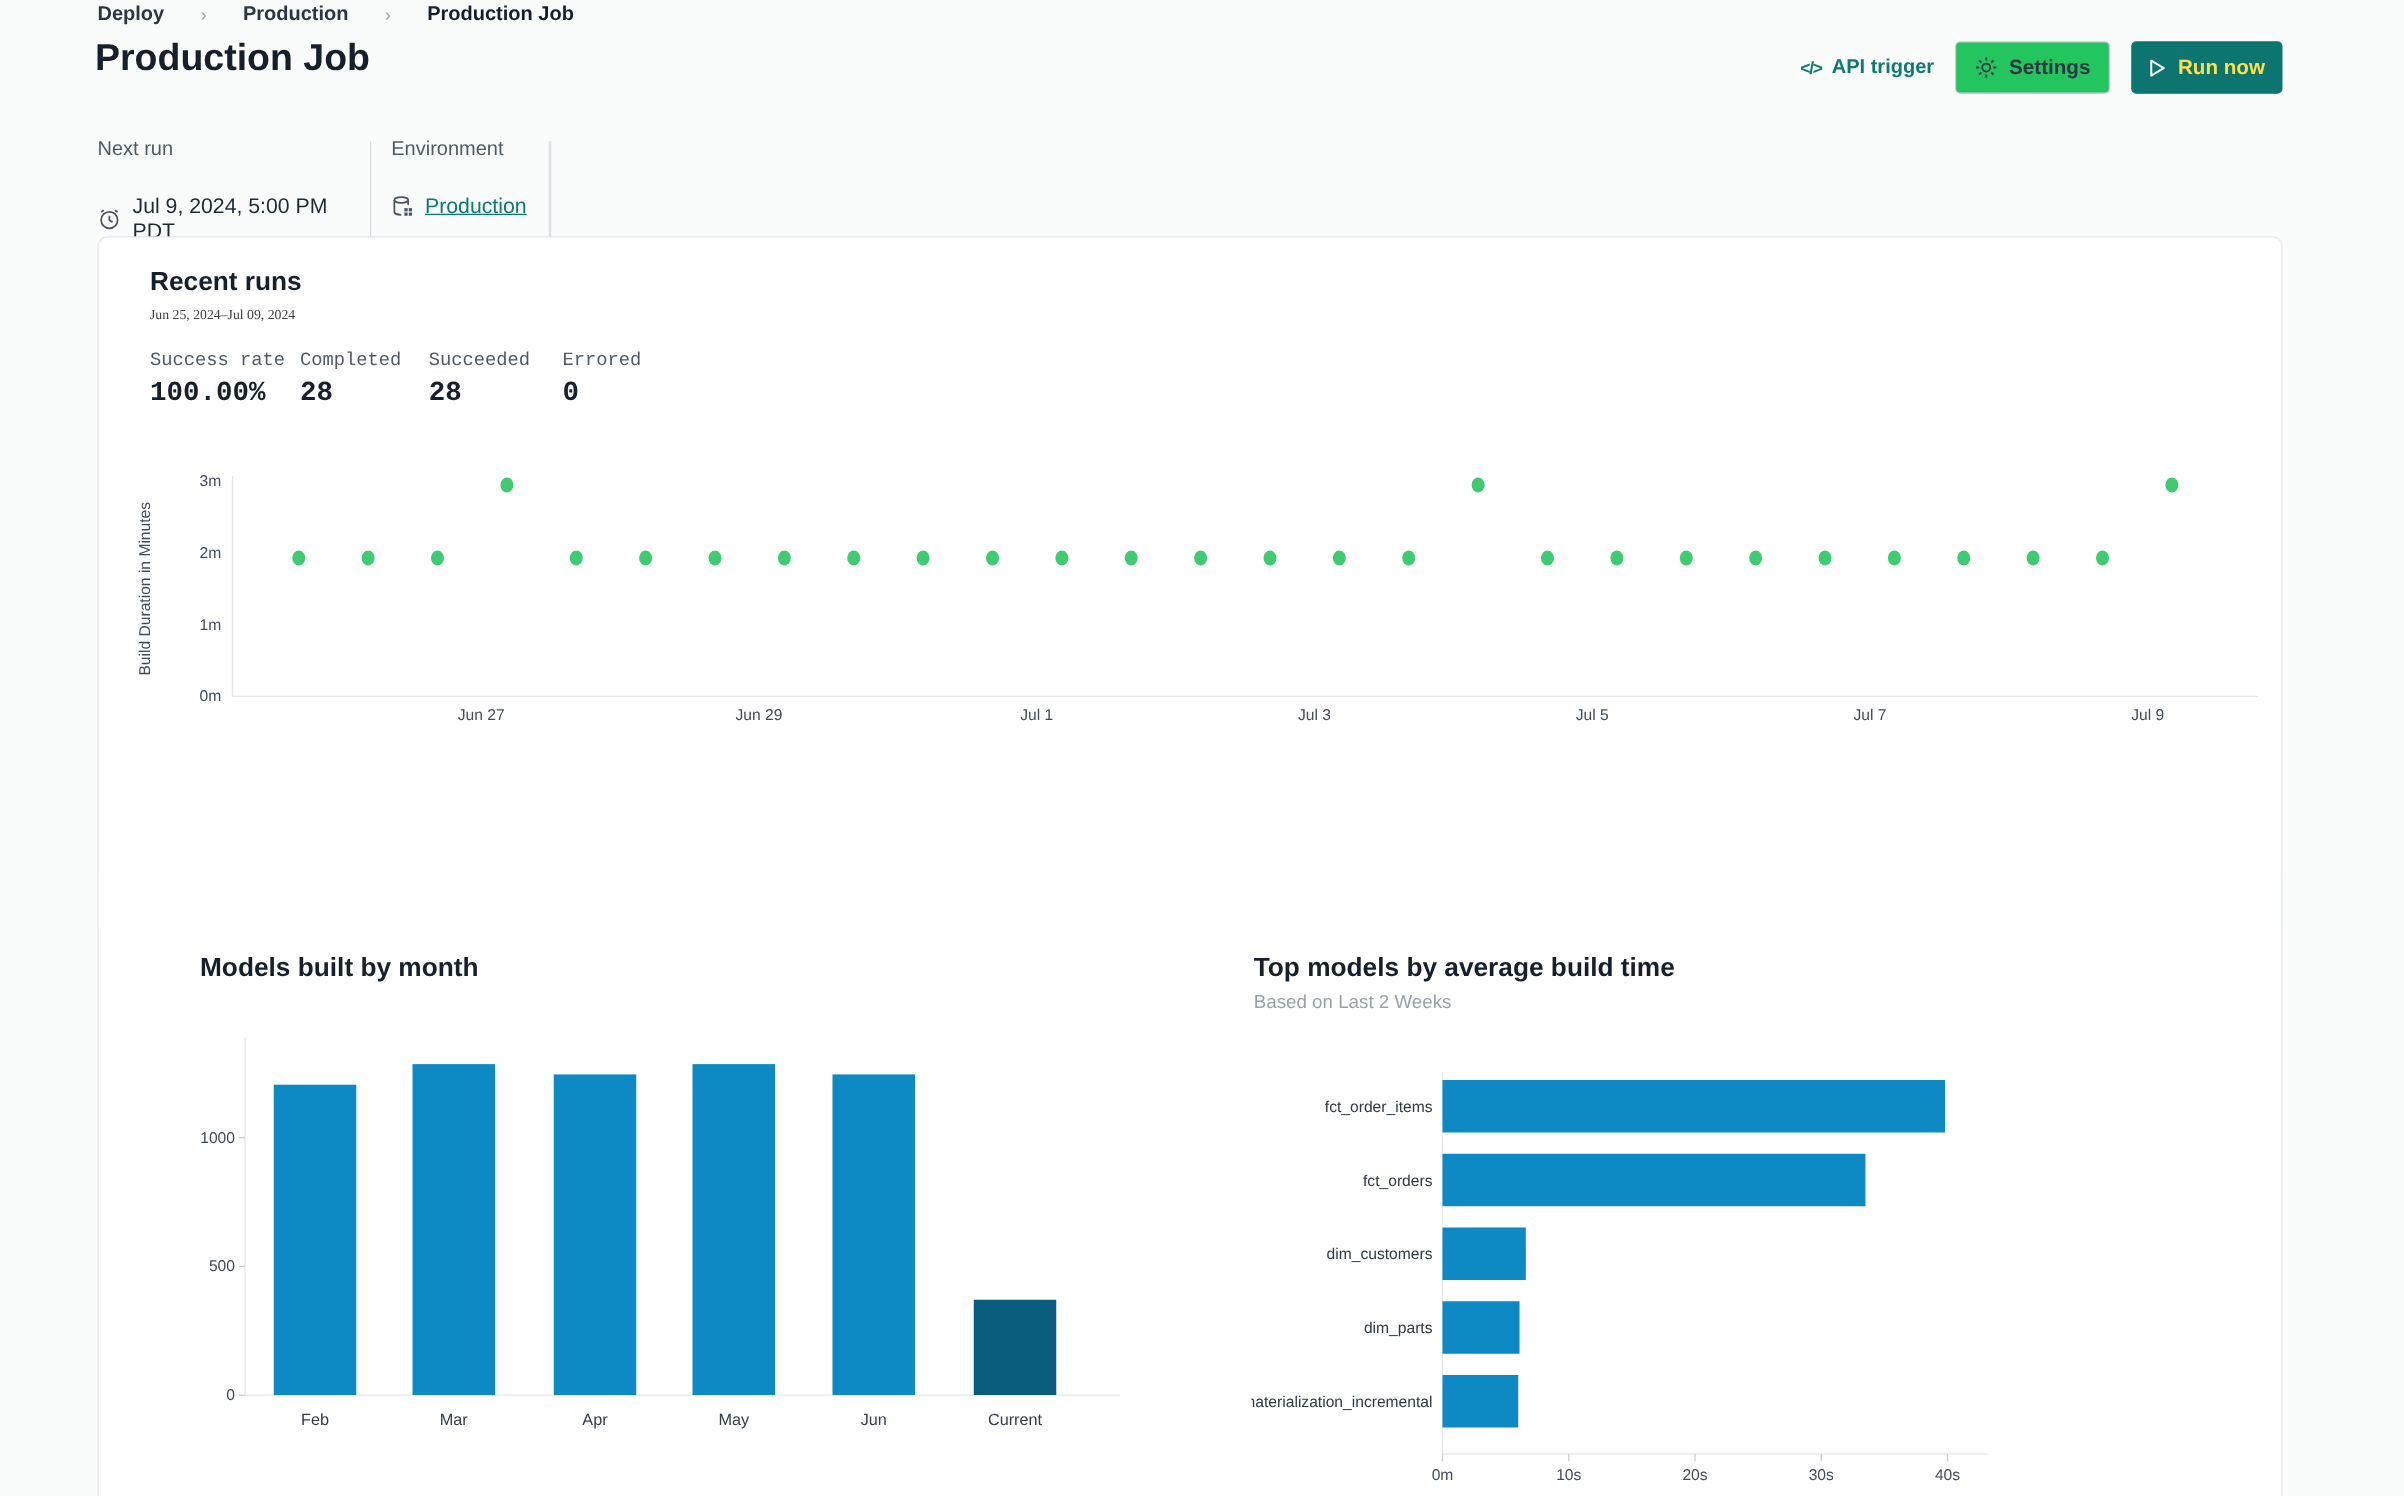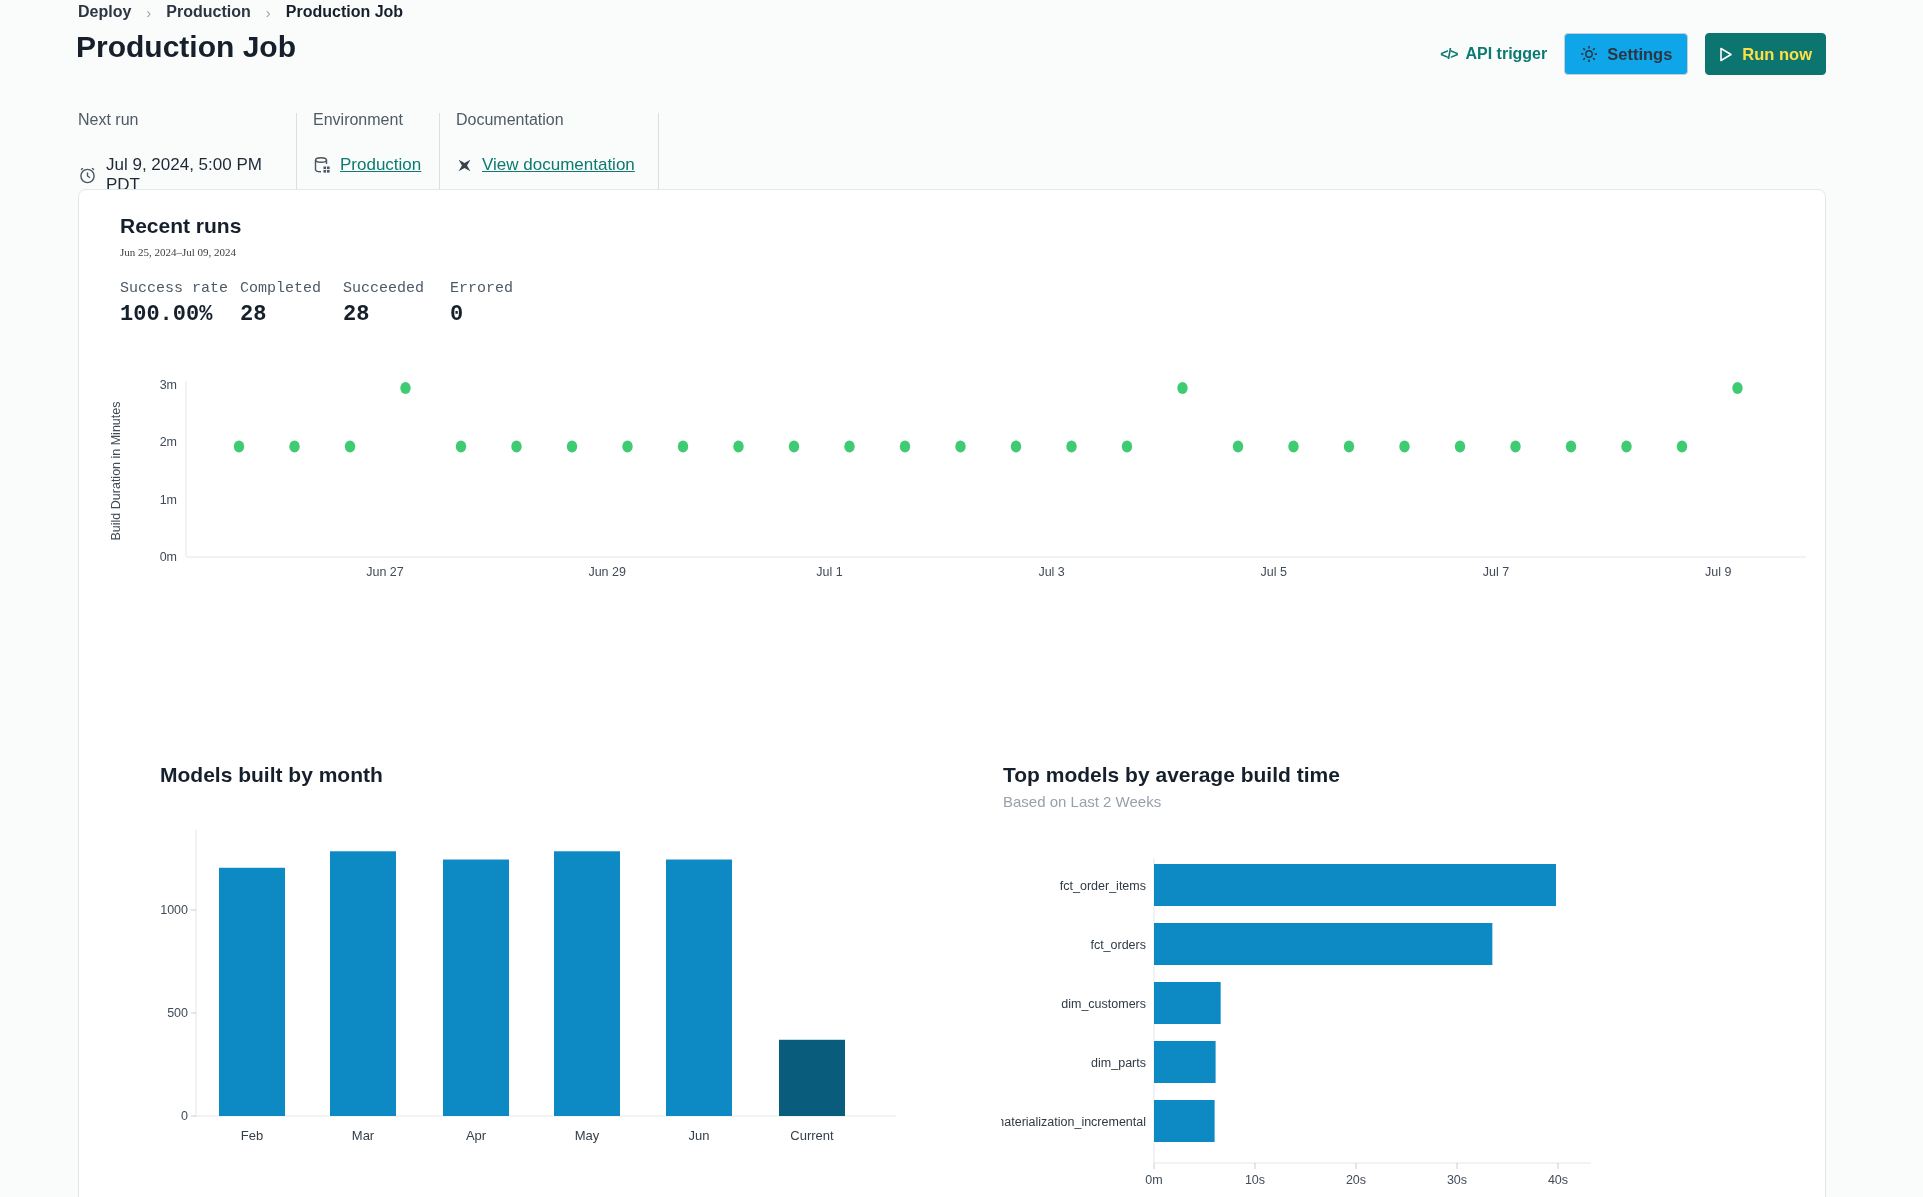--- a/index.html
+++ b/index.html
@@ -1,32 +1,32 @@
 <!DOCTYPE html>
 <html><head>
 <meta charset="utf-8">
 <style>
   html,body{margin:0;padding:0;}
   body{font-family:"Liberation Sans","DejaVu Sans",sans-serif;background:#fafbfb;color:#1b2530;}
   .page{position:relative;width:1923px;height:1197px;background:#fafbfb;overflow:hidden;
         --accent-teal:#0d7570;--link-teal:#0c7a70;}
   
-  .breadcrumb{position:absolute;left:78px;top:3px;display:flex;align-items:center;gap:15px;
+  .breadcrumb{position:absolute;left:78px;top:3px;display:flex;align-items:center;gap:29px;
               font-size:16px;font-weight:700;color:#2b3642;}
   .bc-sep{color:#9aa3ac;font-weight:400;font-size:15px;}
   .bc-item{cursor:pointer;}
   .bc-item.current{color:#16202c;}
   
   .page-title{position:absolute;left:76px;top:30px;margin:0;font-size:30px;font-weight:700;color:#16202c;}
   .header-actions{position:absolute;right:97px;top:33px;height:42px;display:flex;align-items:center;gap:17px;}
   .api-trigger{display:flex;align-items:center;gap:8px;color:var(--link-teal);font-size:16px;font-weight:600;cursor:pointer;text-decoration:none;}
   .code-glyph{font-size:14px;font-weight:700;letter-spacing:-1px;}
   .btn{display:flex;align-items:center;gap:9px;height:42px;border-radius:4px;font-size:16.5px;font-weight:600;
        padding:0 15px;cursor:pointer;font-family:inherit;}
-  .btn-settings{background:#0ea5e9;border:1px solid #c8cdd3;color:#2b3642;}
+  .btn-settings{background:#22c55e;border:1px solid #c8cdd3;color:#2b3642;}
   .btn-run{background:var(--accent-teal);border:1px solid var(--accent-teal);color:#fde047;padding:0 13px;}
   
   .info-row{position:absolute;left:78px;top:111px;display:flex;align-items:stretch;}
   .info-group{display:flex;flex-direction:column;}
   .info-label{font-size:16px;color:#4e5a66;margin-bottom:26px;}
   .info-value{display:flex;align-items:center;gap:9px;font-size:17px;color:#1e2936;}
   .info-link{color:var(--link-teal);text-decoration:underline;cursor:pointer;}
   .vdiv{width:1px;background:#dadfe3;margin:2px 0;}
   .w1{width:218px;} .w2{width:126px;padding-left:16px;} .w3{width:202px;padding-left:16px;} .w4{padding-left:16px;}
   
@@ -141,31 +141,20 @@
                 <rect x="14" y="10.5" width="2.6" height="2.6"></rect>
               <rect x="10.5" y="14" width="2.6" height="2.6"></rect>
                 <rect x="14" y="14" width="2.6" height="2.6"></rect>
             </g>
           </svg>
         </span>
         <span class="info-link">Production</span>
       </span>
     </div>
     <div class="vdiv"></div>
-    <div class="info-group w3">
-      <span class="info-label">Documentation</span>
-      <span class="info-value">
-        <span style="display:flex;">
-          <svg width="17" height="17" viewBox="0 0 16 16">
-            <path d="M1.5 1.5 L7 4.6 L12.5 1.5 L9.4 7 L12.5 12.5 L7 9.4 L1.5 12.5 L4.6 7 Z" transform="translate(1,1)" fill="#39424d"></path>
-          </svg>
-        </span>
-        <span class="info-link">View documentation</span>
-      </span>
-    </div>
     <div class="vdiv"></div>
   </div>
 
   <div class="card">
     <h2 class="card-title">Recent runs</h2>
     <div class="date-range">Jun 25, 2024–Jul 09, 2024</div>
     <div class="stats">
       <div class="stat">
         <span class="stat-label">Success rate</span>
         <span class="stat-value">100.00%</span>

